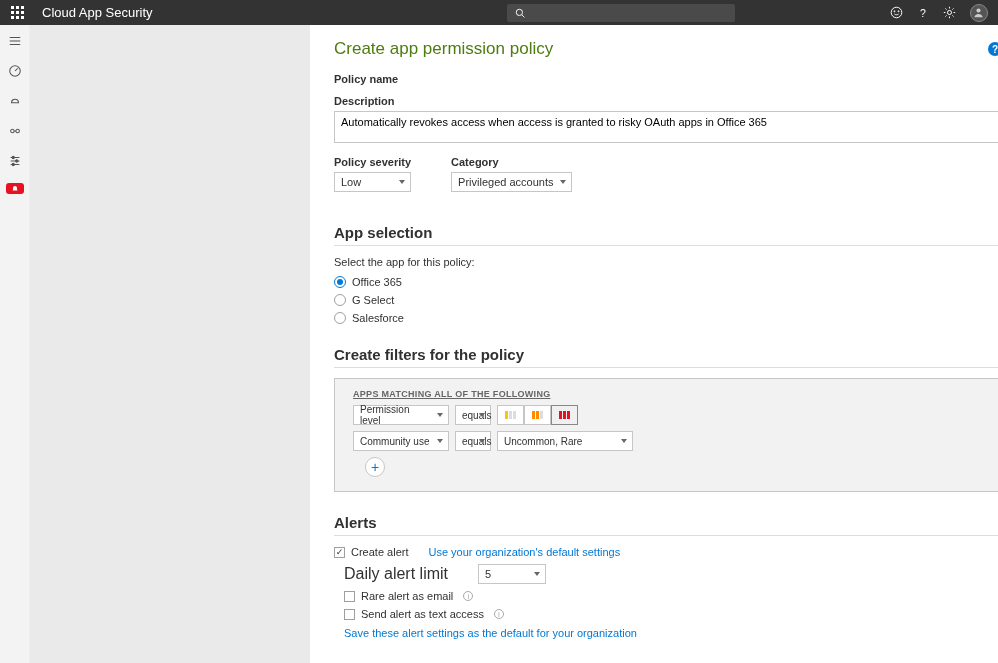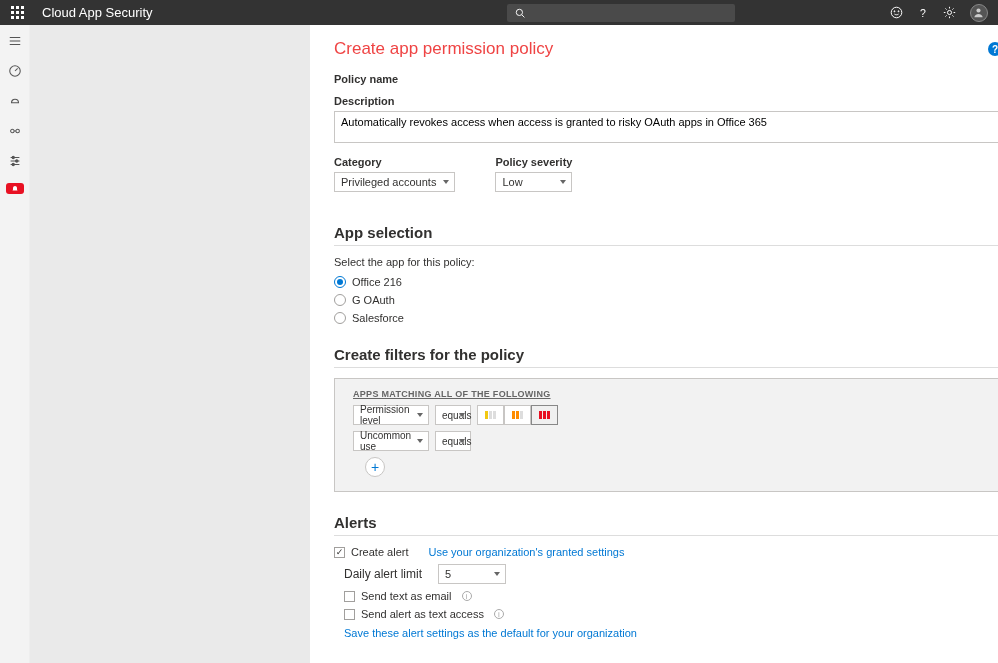--- a/index.html
+++ b/index.html
@@ -19,21 +19,21 @@
   .leftrail { position: absolute; top: 25px; left: 0; width: 30px; bottom: 0; background: #f3f3f3; display: flex; flex-direction: column; align-items: center; padding-top: 8px; gap: 14px; border-right: 1px solid #eee; }
   .leftrail .railicon { width: 16px; height: 16px; cursor: pointer; color: #555; display: flex; align-items: center; justify-content: center; }
   .leftrail .notifbadge { background: #e81123; color: #fff; font-size: 8px; padding: 1px 3px; border-radius: 3px; position: relative; min-width: 18px; text-align: center; cursor: pointer;}
 
   
   .main { margin-left: 30px; padding-top: 0; background: #eaeaea; min-height: calc(100vh - 25px); position: absolute; top:25px; left:0; right:0;}
   .form-container { background: #fff; max-width: 716px; margin: 0 auto 0 280px; padding: 14px 24px 24px 24px; margin-right: 0; width: 716px; }
   
   
   .page-title-row { display: flex; align-items: center; justify-content: space-between; margin-bottom: 14px; }
-  .page-title { font-size: 17px; font-weight: 300; color: #ef4444; }
+  .page-title { font-size: 17px; font-weight: 300; color: #4d7c0f; }
   .help-icon { width: 14px; height: 14px; border-radius: 50%; background: #0078d4; color: #fff; display: flex; align-items: center; justify-content: center; font-size: 10px; font-weight: bold; cursor: pointer; }
 
   .field-label { font-size: 11px; font-weight: 600; margin-bottom: 4px; display: block; }
   .text-input { width: 230px; height: 20px; border: 1px solid #c8c6c4; padding: 3px 6px; font-size: 11px; font-family: inherit; }
   .textarea { width: 408px; height: 32px; border: 1px solid #c8c6c4; padding: 4px 6px; font-size: 11px; font-family: inherit; resize: none; }
   .field-group { margin-bottom: 10px; }
 
   .row { display: flex; gap: 40px; }
   .select { height: 20px; border: 1px solid #c8c6c4; padding: 0 18px 0 6px; font-size: 11px; background: #fff; position: relative; display: flex; align-items: center; cursor: pointer; min-width: 76px;}
   .select.wide { min-width: 120px; }
@@ -48,21 +48,21 @@
   .radio-label { font-size: 11px; }
 
   .small-text { font-size: 11px; color: #323130; margin-bottom: 8px; }
 
   
   .filters-box { border: 1px solid #c8c6c4; background: #f2f2f2; padding: 10px 18px 14px 18px; }
   .filters-header { font-size: 9px; font-weight: 600; color: #666; letter-spacing: 0.3px; margin-bottom: 6px; text-decoration: underline; }
   .filter-row { display: flex; gap: 6px; align-items: center; margin-bottom: 6px; }
   .fselect { height: 20px; border: 1px solid #c8c6c4; background: #fff; padding: 0 18px 0 6px; font-size: 10px; position: relative; display: flex; align-items: center; cursor: pointer; }
   .fselect::after { content: ""; position: absolute; right: 5px; top: 50%; margin-top: -2px; border-left: 3px solid transparent; border-right: 3px solid transparent; border-top: 4px solid #666; }
-  .fselect.w1 { width: 76px; }
+  .fselect.w1 { width: 96px; }
   .fselect.w2 { width: 36px; }
   .fselect.w3 { width: 136px; }
 
   .sev-box { height: 20px; width: 27px; display: flex; align-items: center; justify-content: center; border: 1px solid #c8c6c4; background: #fff; gap: 1px; cursor: pointer;}
   .sev-box .bar { width: 3px; height: 8px; }
   .sev-box.selected { background: #f0f0f0; border-color: #888;}
   .sev-green .bar:nth-child(1){background:#f2c811}
   .sev-green .bar:nth-child(2){background:#ddd}
   .sev-green .bar:nth-child(3){background:#ddd}
   .sev-yellow .bar:nth-child(1){background:#ff8c00}
@@ -79,21 +79,21 @@
   .checkbox { width: 11px; height: 11px; border: 1px solid #a19f9d; display: flex; align-items: center; justify-content: center; cursor: pointer;}
   .checkbox.checked::after { content: "✓"; font-size: 9px; color: #323130; line-height: 1; }
   .check-label { font-size: 11px; }
   .link { color: #0078d4; font-size: 11px; cursor: pointer; }
   .indent { margin-left: 10px; }
   .info-icon { width: 10px; height: 10px; border-radius: 50%; border: 1px solid #aaa; color: #aaa; font-size: 8px; display:inline-flex; align-items:center; justify-content:center; margin-left:4px;}
 
   .num-select { width: 68px; height: 20px; border: 1px solid #c8c6c4; padding: 0 18px 0 6px; font-size: 11px; position: relative; display: flex; align-items: center; cursor: pointer; }
   .num-select::after { content: ""; position: absolute; right: 5px; top: 50%; margin-top: -2px; border-left: 3px solid transparent; border-right: 3px solid transparent; border-top: 4px solid #666; }
 
-  .alert-label { font-size: 12px; margin-right: 10px; }
+  .alert-label { font-size: 16px; margin-right: 24px; }
 </style>
 </head>
 <body>
 
 <div class="topbar">
   <div class="waffle">
     <svg viewBox="0 0 16 16">
         <g fill="#fff">
           <rect x="1" y="1" width="3" height="3"></rect>
           <rect x="6" y="1" width="3" height="3"></rect>
@@ -198,44 +198,44 @@
       <label class="field-label">Policy name</label>
     </div>
 
     <div class="field-group">
       <label class="field-label">Description</label>
       <textarea class="textarea" style="width: 100%;">Automatically revokes access when access is granted to risky OAuth apps in Office 365</textarea>
     </div>
 
     <div class="row">
       <div class="field-group">
+        <label class="field-label">Policy severity</label>
+        <div class="select">
+            <span>Low</span>
+          </div>
+      </div>
+      <div class="field-group">
         <label class="field-label">Category</label>
         <div class="select wide">
             <span>Privileged accounts</span>
-          </div>
-      </div>
-      <div class="field-group">
-        <label class="field-label">Policy severity</label>
-        <div class="select">
-            <span>Low</span>
           </div>
       </div>
     </div>
 
     <div class="section-title">App selection</div>
     <div class="small-text">Select the app for this policy:</div>
     <div class="radio-row">
       <div class="radio-outer selected">
           <div class="radio-inner"></div>
         </div>
-      <span class="radio-label">Office 216</span>
+      <span class="radio-label">Office 365</span>
     </div>
     <div class="radio-row">
       <div class="radio-outer"></div>
-      <span class="radio-label">G OAuth</span>
+      <span class="radio-label">G Select</span>
     </div>
     <div class="radio-row">
       <div class="radio-outer"></div>
       <span class="radio-label">Salesforce</span>
     </div>
 
     <div class="section-title">Create filters for the policy</div>
     <div class="filters-box">
       <div class="filters-header">APPS MATCHING ALL OF THE FOLLOWING</div>
       <div class="filter-row">
@@ -258,45 +258,48 @@
             </div>
           <div class="sev-box sev-red selected">
               <div class="bar"></div>
               <div class="bar"></div>
               <div class="bar"></div>
             </div>
         </div>
       </div>
       <div class="filter-row">
         <div class="fselect w1">
-            <span>Uncommon use</span>
+            <span>Community use</span>
           </div>
         <div class="fselect w2">
             <span>equals</span>
+          </div>
+        <div class="fselect w3">
+            <span>Uncommon, Rare</span>
           </div>
       </div>
       <div class="add-btn">+</div>
     </div>
 
     <div class="section-title">Alerts</div>
     <div class="checkbox-row">
       <div class="checkbox checked"></div>
       <span class="check-label">Create alert</span>
       <span style="width:8px"></span>
-      <span class="link">Use your organization's granted settings</span>
+      <span class="link">Use your organization's default settings</span>
     </div>
     <div class="checkbox-row indent">
       <span class="alert-label">Daily alert limit</span>
       <div class="num-select">
           <span>5</span>
         </div>
     </div>
     <div class="checkbox-row indent">
       <div class="checkbox"></div>
-      <span class="check-label">Send text as email</span>
+      <span class="check-label">Rare alert as email</span>
       <span class="info-icon">i</span>
     </div>
     <div class="checkbox-row indent">
       <div class="checkbox"></div>
       <span class="check-label">Send alert as text access</span>
       <span class="info-icon">i</span>
     </div>
     <div class="indent" style="margin-bottom:8px;">
       <span class="link">Save these alert settings as the default for your organization</span>
     </div>

